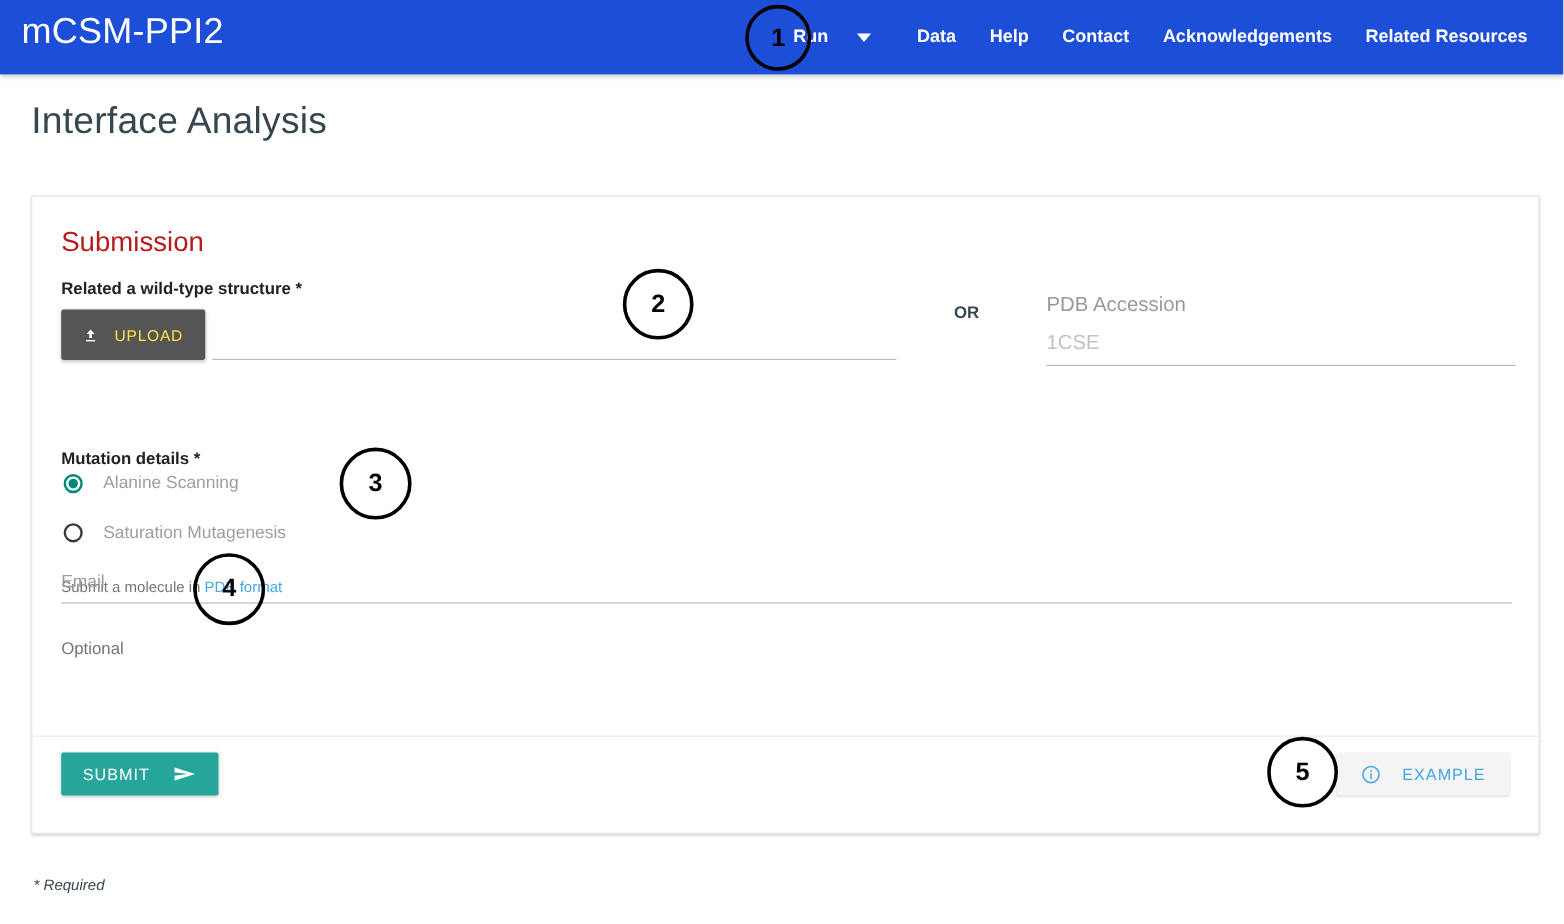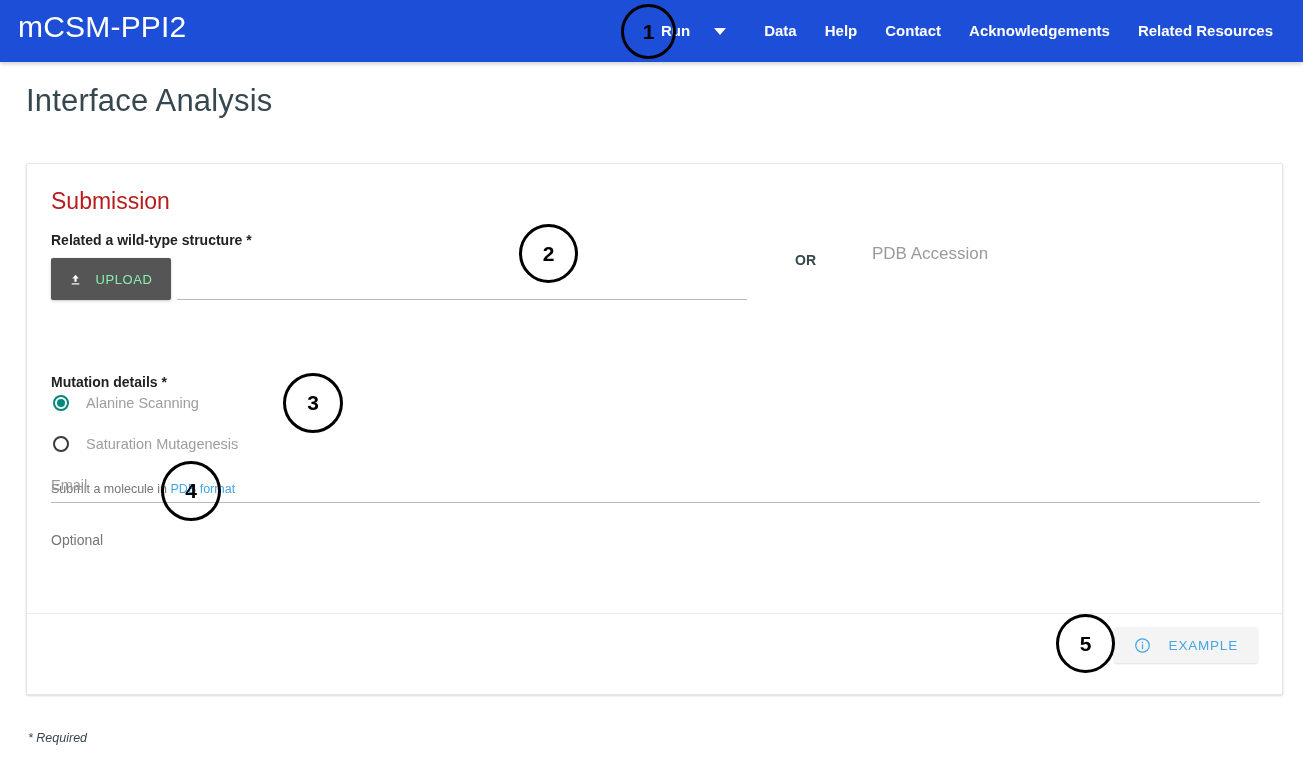--- a/index.html
+++ b/index.html
@@ -75,21 +75,21 @@
     position: absolute;
     font-size: 14px; font-weight: 700; color: #222;
   }
   .lbl-structure { left: 24px; top: 68px; }
   .lbl-mutation  { left: 24px; top: 210px; }
 
   
   .btn-upload {
     position: absolute; left: 24px; top: 94px;
     width: 120px; height: 42px;
-    background: #555555; color: #86efac;
+    background: #555555; color: #fde047;
     border: none; border-radius: 2px;
     display: flex; align-items: center; justify-content: center;
     font-size: 13px; letter-spacing: 0.6px; cursor: pointer;
     box-shadow: 0 1px 3px rgba(0,0,0,0.22);
   }
   .icon-upload { width: 13px; height: 15px; margin-right: 13px; flex: none; }
   .upload-label { line-height: 1; }
 
   
   .file-line {
@@ -239,20 +239,21 @@
       </div>
 
       <div class="helper-pdb">
         <span>Submit a molecule in </span><a class="link-blue">PDB format</a>
       </div>
 
       <div class="or-text">OR</div>
 
       <div class="pdb-field">
         <span class="float-label">PDB Accession</span>
+        <input class="pdb-input" type="text" placeholder="1CSE" style="">
       </div>
 
       <div class="field-label lbl-mutation">Mutation details *</div>
 
       <div class="radio-row r1">
         <span class="radio-outer on">
           <span class="radio-dot"></span>
         </span>
         <span class="radio-text">Alanine Scanning</span>
       </div>
@@ -263,20 +264,26 @@
       </div>
 
       <div class="email-field">
         <input class="email-input" type="text" placeholder="Email" style="">
       </div>
       <div class="helper-optional">Optional</div>
 
     </div>
 
     <div class="card-footer">
+      <button class="btn-submit">
+        <span>SUBMIT</span>
+        <svg class="icon-send" viewBox="0 0 24 18">
+          <path d="M1 2 L23 9 L1 16 L1 11 L15 9 L1 7 Z" fill="#ffffff"></path>
+        </svg>
+      </button>
 
       <button class="btn-example">
         <svg class="icon-info" viewBox="0 0 24 24">
           <circle cx="12" cy="12" r="9.5" fill="none" stroke="#45A6E5" stroke-width="1.8"></circle>
           <rect x="11.1" y="10.3" width="1.8" height="7" fill="#45A6E5"></rect>
           <rect x="11.1" y="6.6" width="1.8" height="2.2" fill="#45A6E5"></rect>
         </svg>
         <span>EXAMPLE</span>
       </button>
     </div>

